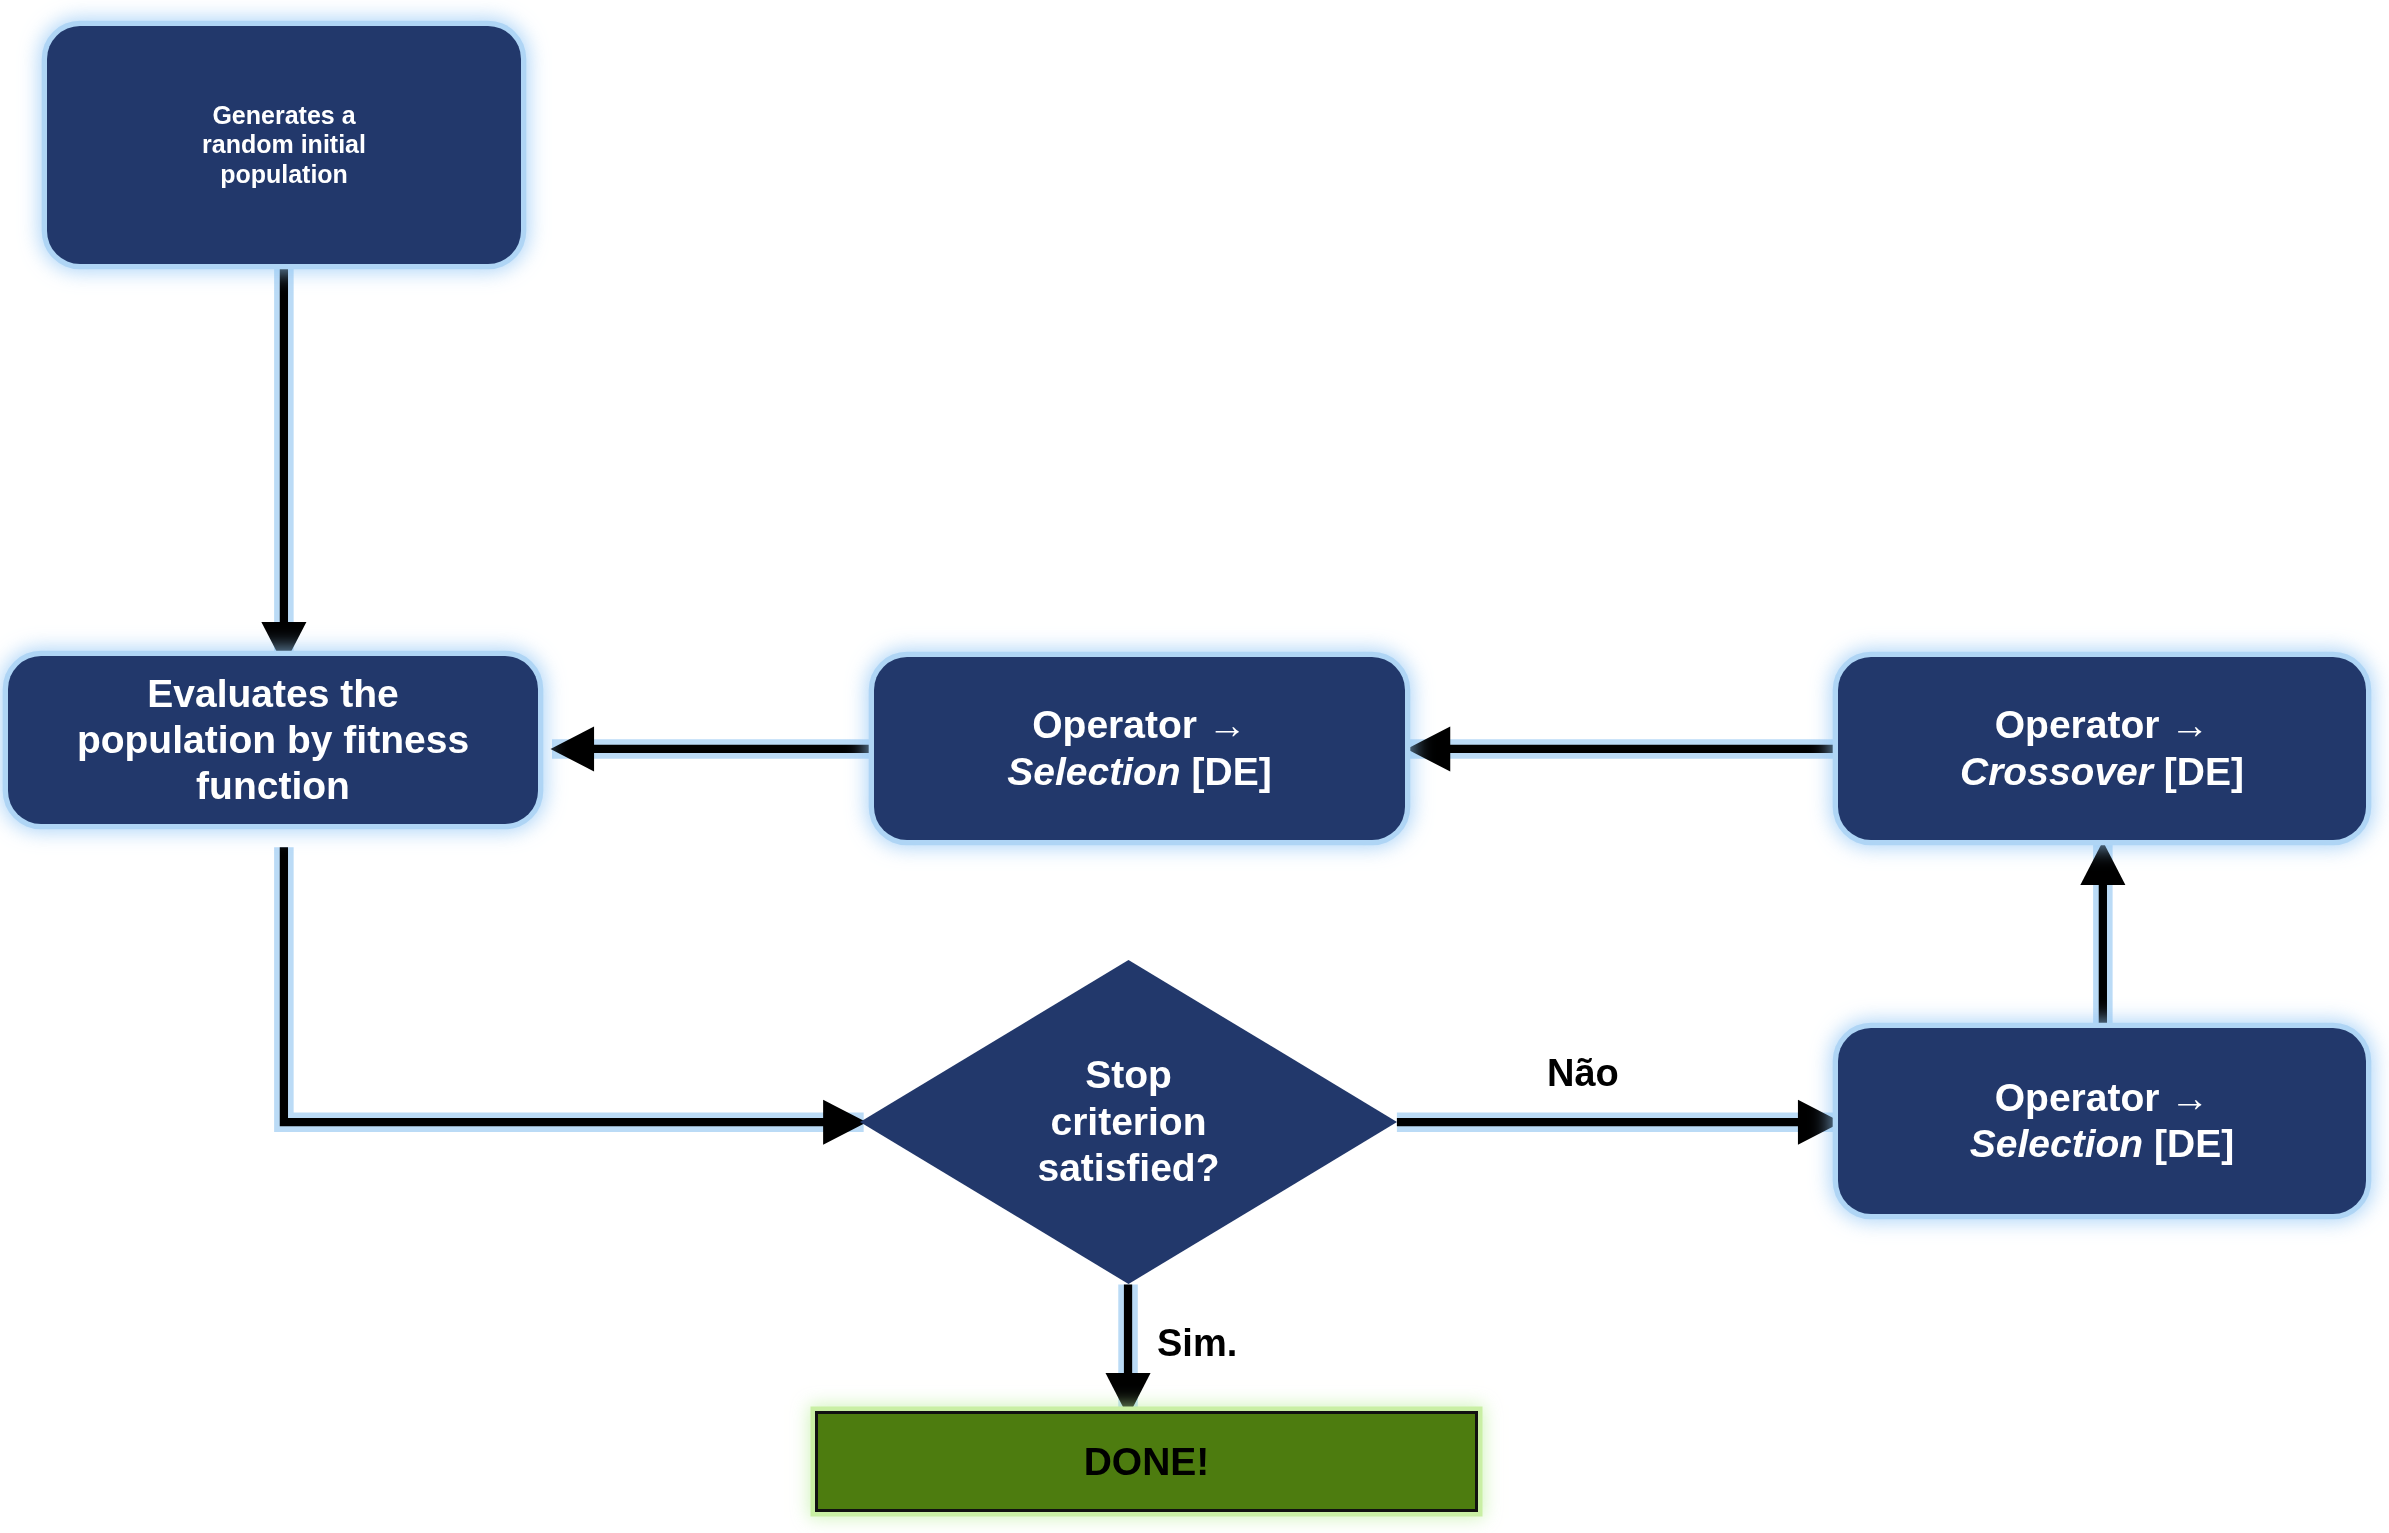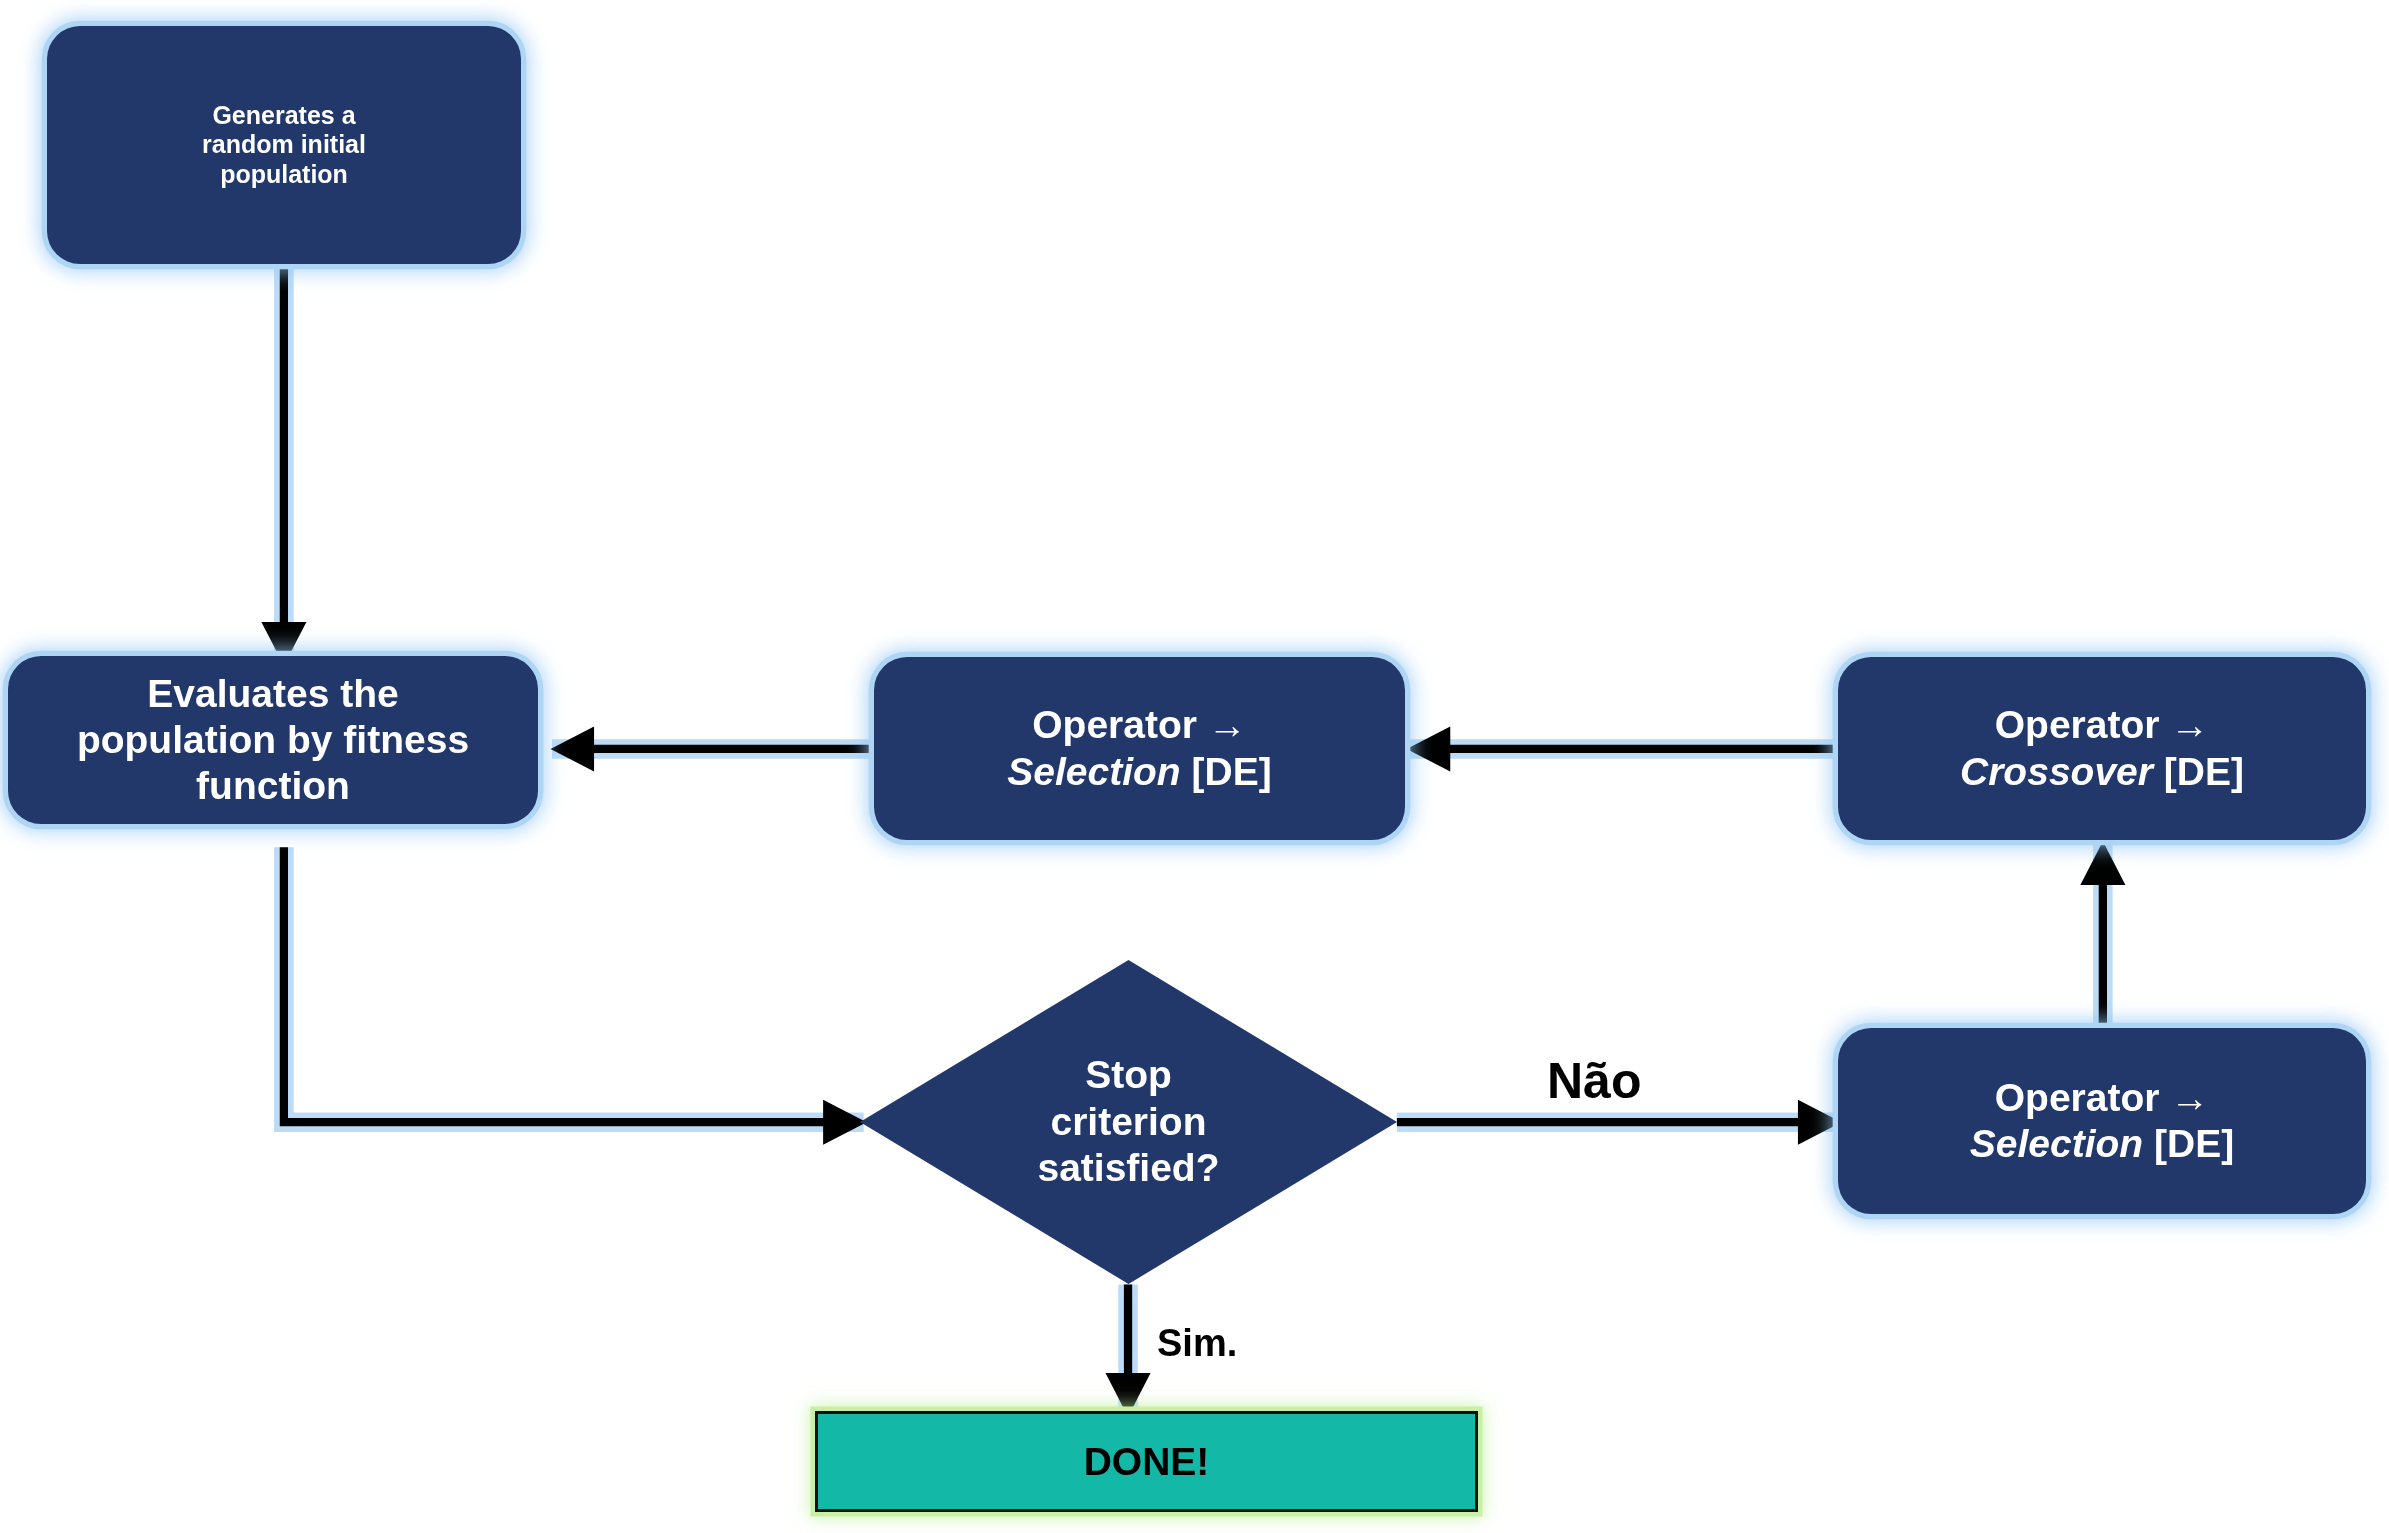--- a/index.html
+++ b/index.html
@@ -65,21 +65,21 @@
     display: flex;
     align-items: center;
     justify-content: center;
     color: #ffffff;
     font-weight: bold;
     text-align: center;
     line-height: 1.2;
   }
 
   .terminator {
-    background: #14b8a6;
+    background: #4d7c0f;
     border: 3px solid #111111;
     box-shadow: 0 0 0 4.5px #C9EFA4, 0 0 16.5px 6px rgba(190,240,160,0.7);
     color: #000000;
     font-weight: bold;
   }
 
   
   .edge-svg {
     position: absolute;
     left: 0;
@@ -204,18 +204,18 @@
         <span class="txt">criterion</span><br>
         <span class="txt">satisfied?</span>
       </div>
     </div>
   </div>
 
   <div class="node terminator" style="left:815px; top:1411px; width:663px; height:101px; font-size:39px;">
     <span>DONE!</span>
   </div>
 
-  <div class="edge-label" style="left:1547px; top:1052px; font-size:50px;">Não</div>
+  <div class="edge-label" style="left:1547px; top:1052px; font-size:38px;">Não</div>
 
   <div class="edge-label" style="left:1157px; top:1322px; font-size:38px;text-align:center;">Sim.</div>
 
 </div>
 
 
 </body></html>

